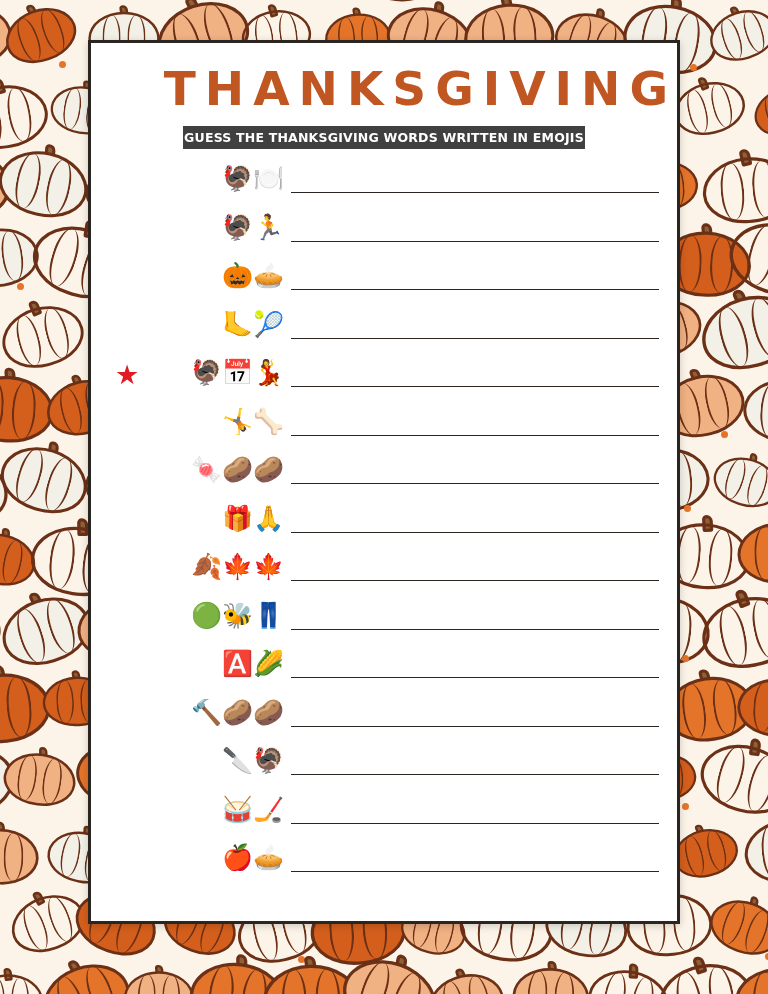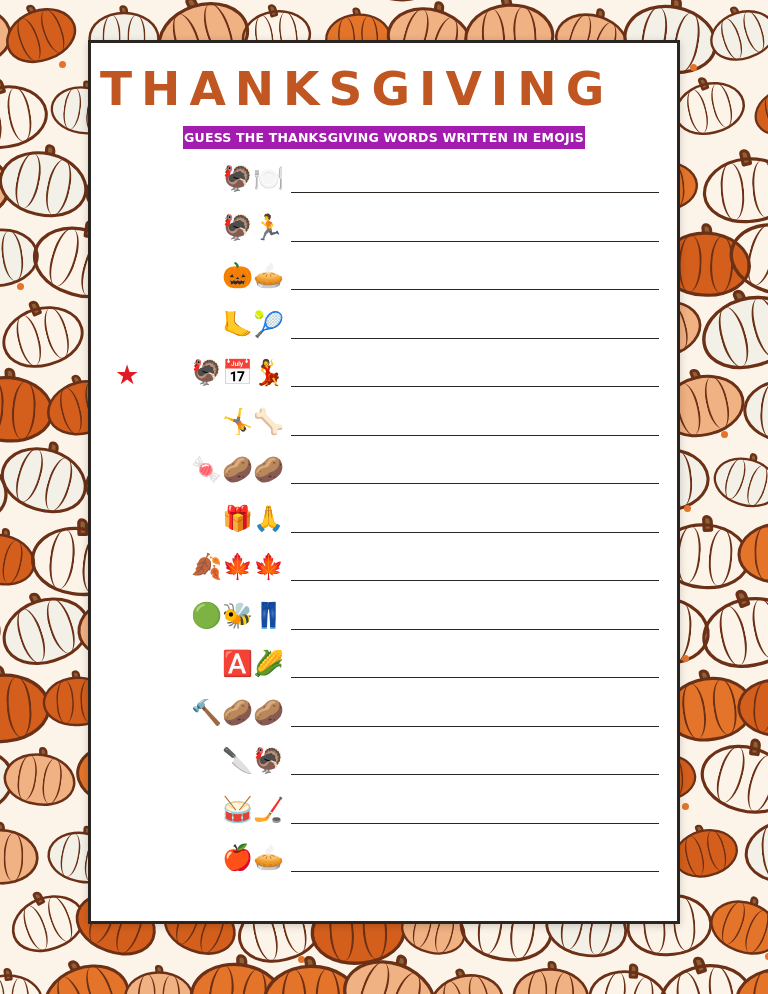--- a/index.html
+++ b/index.html
@@ -84,21 +84,21 @@
     width: 592px;
     height: 884px;
     background: #ffffff;
     border: 3px solid #2a2520;
     box-sizing: border-box;
     box-shadow: 0 2px 8px rgba(0,0,0,0.18);
   }
 
   #title {
     margin-top: 22px;
-    text-align: left;
+    text-align: right;
     font-family: "DejaVu Sans", sans-serif;
     font-weight: bold;
     font-size: 47px;
     letter-spacing: 9px;
     color: #c05621;
     line-height: 1;
     text-indent: 9px;
   }
   #subtitle {
     margin-top: 8px;
@@ -108,21 +108,21 @@
     font-size: 29px;
     letter-spacing: 3px;
     color: #c05621;
     line-height: 1;
   }
 
   #instruction-bar {
     margin: 14px auto 15px auto;
     width: 402px;
     height: 23px;
-    background: #a21caf;
+    background: #404040;
     display: flex;
     align-items: center;
     justify-content: center;
   }
   #instruction-text {
     color: #ffffff;
     font-family: "DejaVu Sans", sans-serif;
     font-weight: bold;
     font-size: 12.5px;
     letter-spacing: 0.2px;

